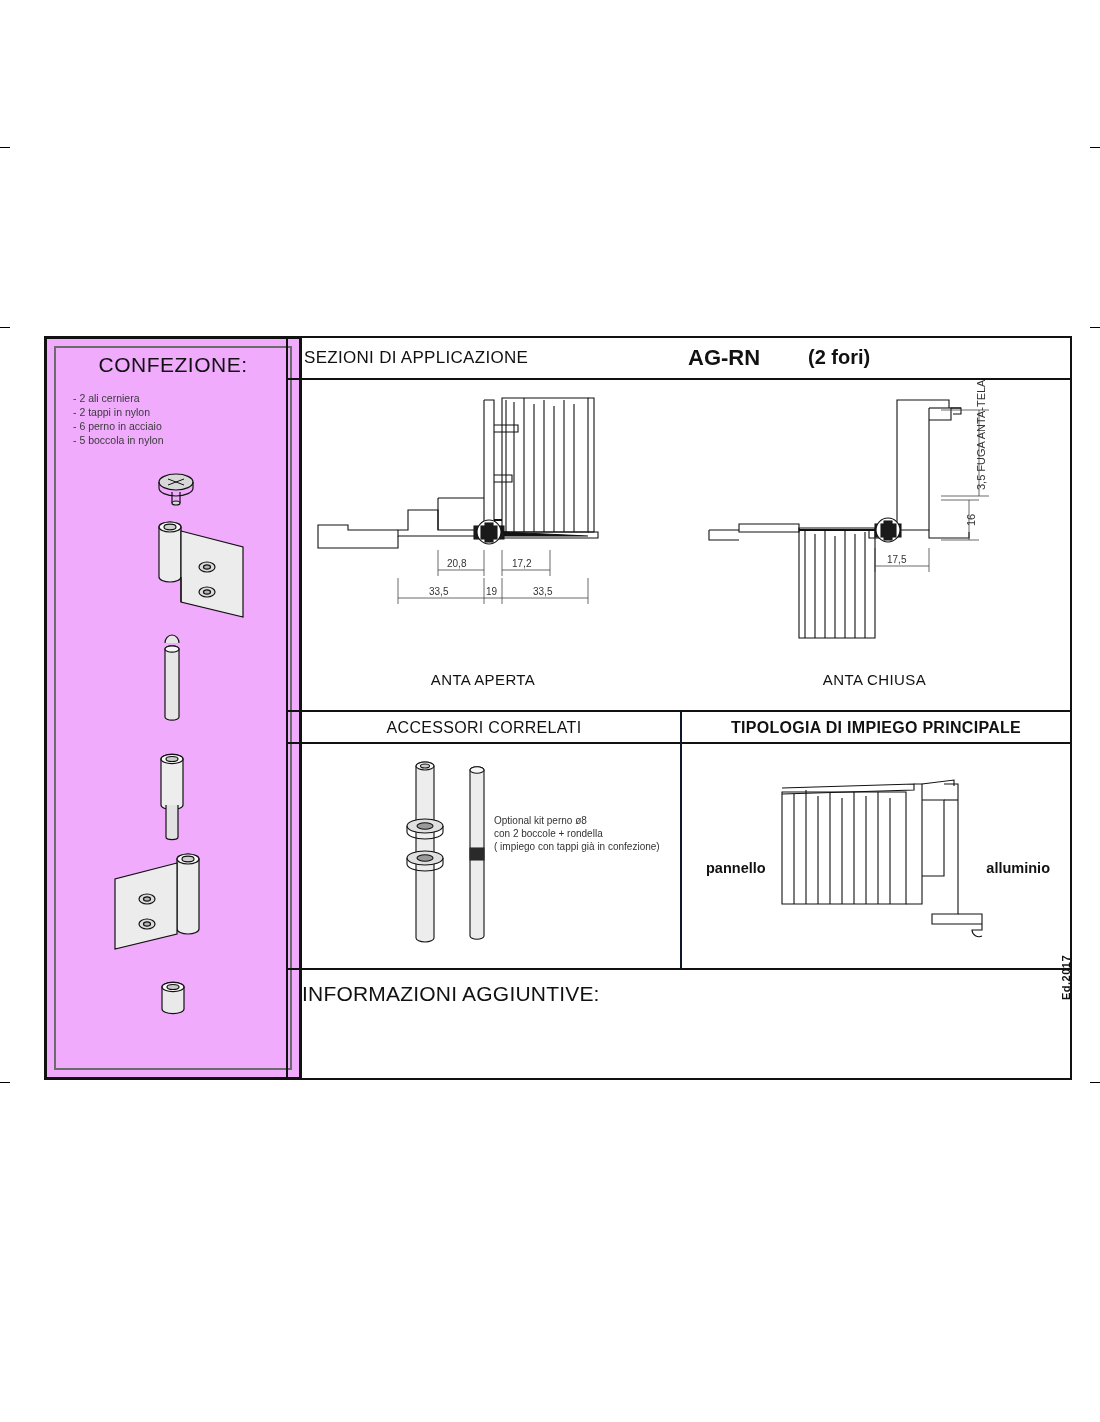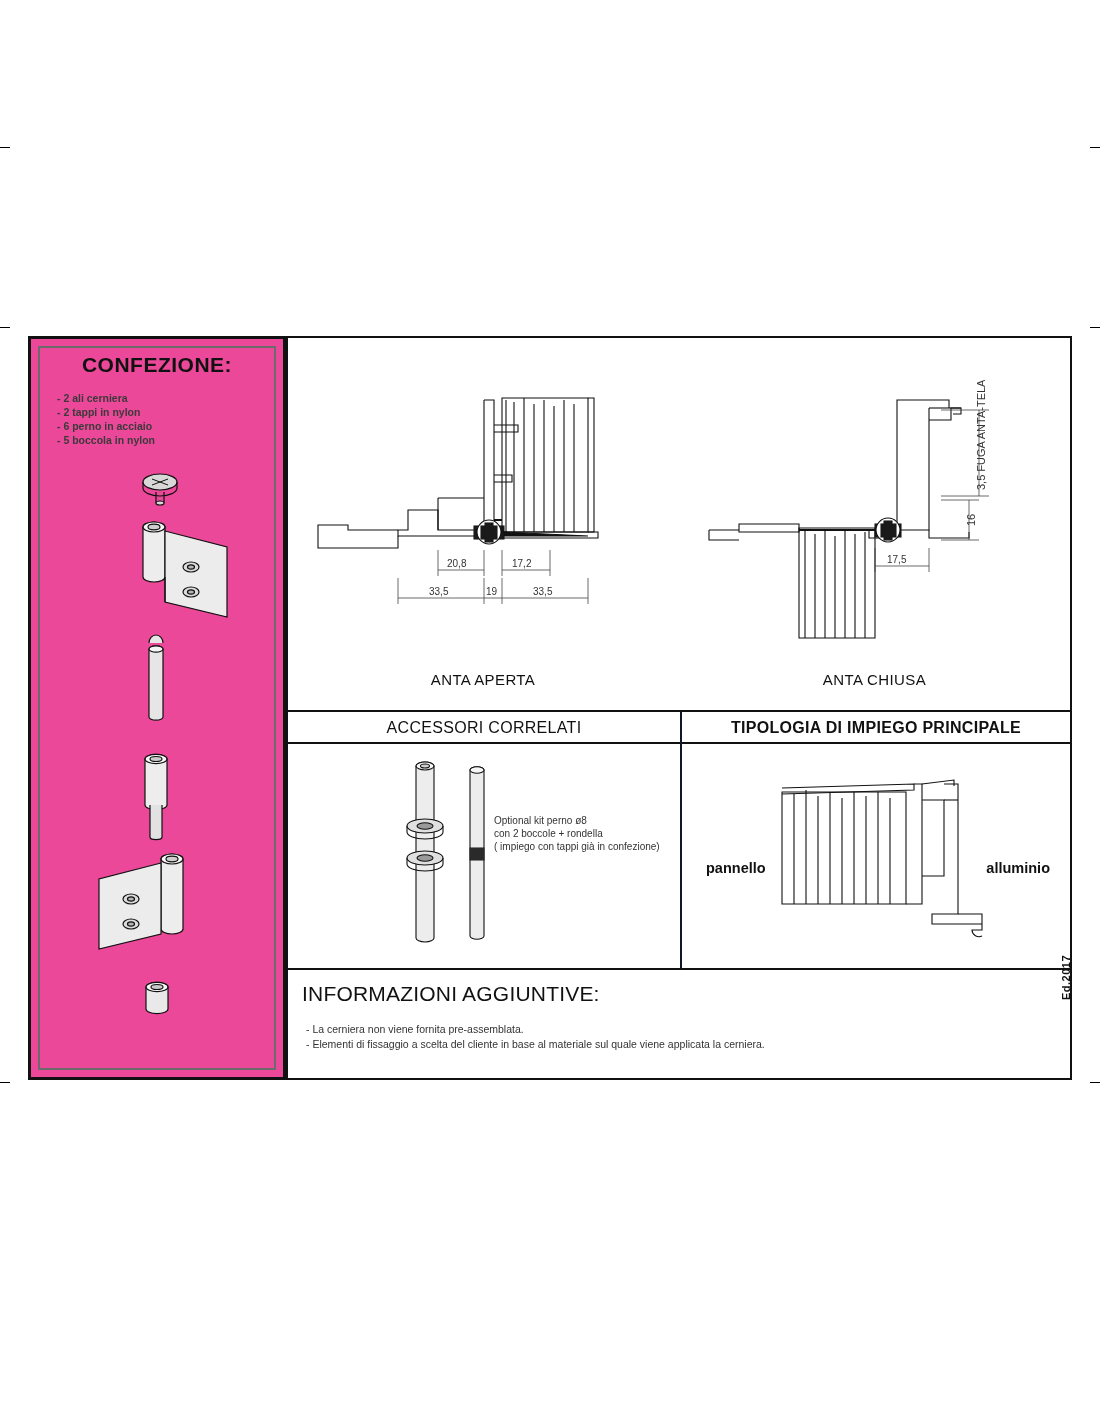--- a/index.html
+++ b/index.html
@@ -27,28 +27,27 @@
     position: absolute;
     left: 28px;
     top: 336px;
     width: 1044px;
     height: 744px;
   }
 
   
   #confezione-panel {
     position: absolute;
-    left: 0;
+    left: 16px;
     top: 0;
     width: 258px;
     height: 744px;
     border: 3px solid #111;
     box-sizing: border-box;
-    background: #ec4899;
-    font-weight: bold;
+    background: #f0abfc;
   }
   #confezione-inner {
     position: absolute;
     left: 7px;
     top: 7px;
     right: 7px;
     bottom: 7px;
     border: 2px solid #6b6b6b;
     box-sizing: border-box;
   }
@@ -319,20 +318,25 @@
           <path d="M115,528 L115,550 A11,4.6 0 0 0 137,550 L137,528 A11,4.6 0 0 0 115,528 Z" fill="#e9e9e9"></path>
           <ellipse cx="126" cy="528" rx="11" ry="4.6" fill="#f8f8f8"></ellipse>
           <ellipse cx="126" cy="528" rx="6" ry="2.5" fill="#c9c9c9"></ellipse>
         </g>
       </g>
     </svg>
   </div>
 
   <div id="right-area">
 
+    <div id="header-band">
+      <div id="sezioni-title">SEZIONI DI APPLICAZIONE</div>
+      <div id="model-code">AG-RN</div>
+      <div id="model-holes">(2 fori)</div>
+    </div>
 
     <div id="sections-row">
 
       <div class="section-half" id="section-open">
         <svg width="392" height="300" viewBox="0 0 392 300">
           <g stroke="#111" fill="none" stroke-width="1.1">
 
             <path d="M196,20 L196,150 L150,150 L150,130 L120,130 L120,150 L110,150 L110,156 L205,156"></path>
             <path d="M196,20 L206,20 L206,150"></path>
             <path d="M150,118 L196,118 M150,118 L150,150"></path>
@@ -464,22 +468,18 @@
           </g>
         </svg>
 
         <div class="label-pannello">pannello</div>
         <div class="label-alluminio">alluminio</div>
       </div>
     </div>
 
     <div id="info-panel">
       <div id="info-title">INFORMAZIONI AGGIUNTIVE:</div>
-      <div id="info-lines">
-        <div>- La cerniera non viene fornita pre-assemblata.</div>
-        <div>- Elementi di fissaggio a scelta del cliente in base al materiale sul quale viene applicata la cerniera.</div>
-      </div>
     </div>
 
   </div>
 </div>
 
 <div id="sheet-code">Ed.2017</div>
 
 </body></html>

